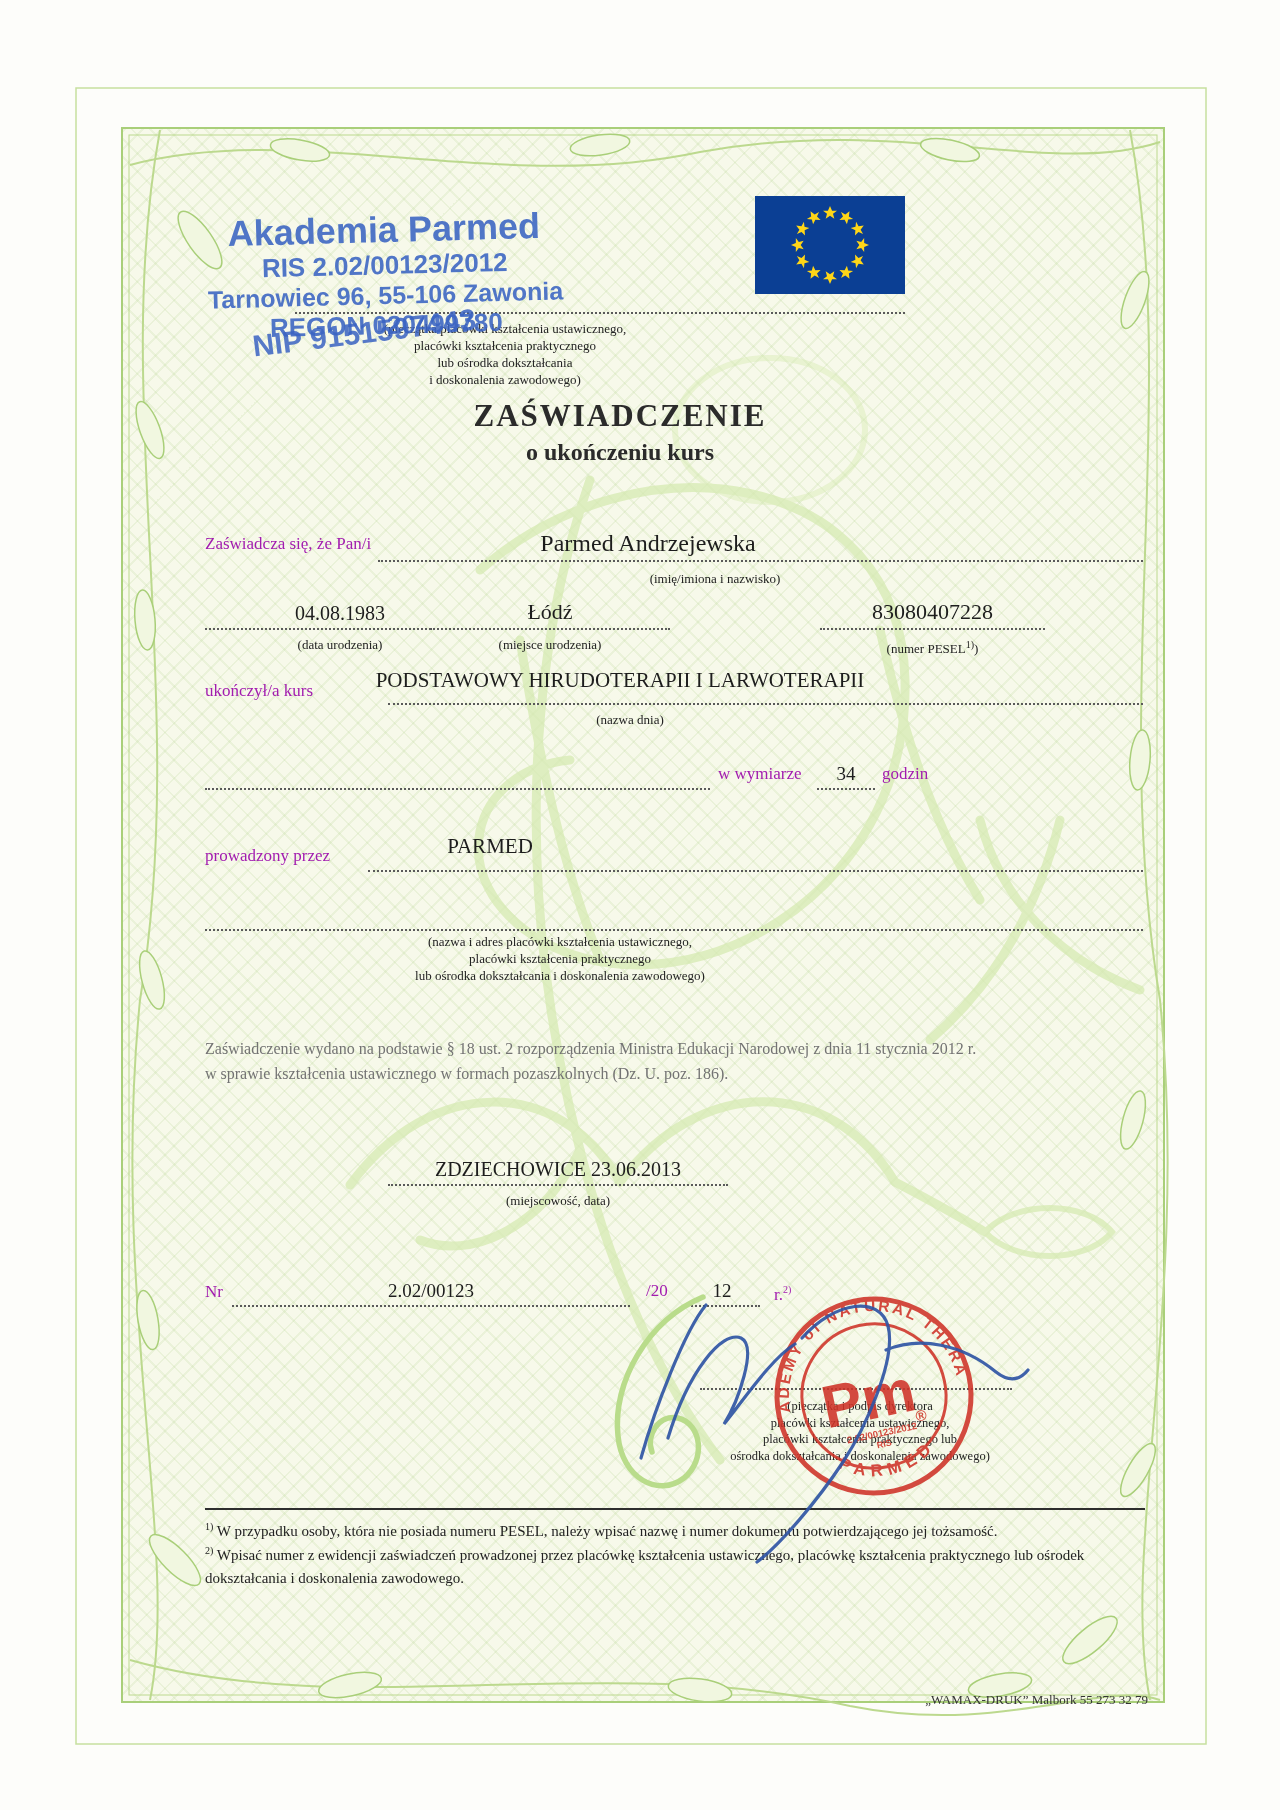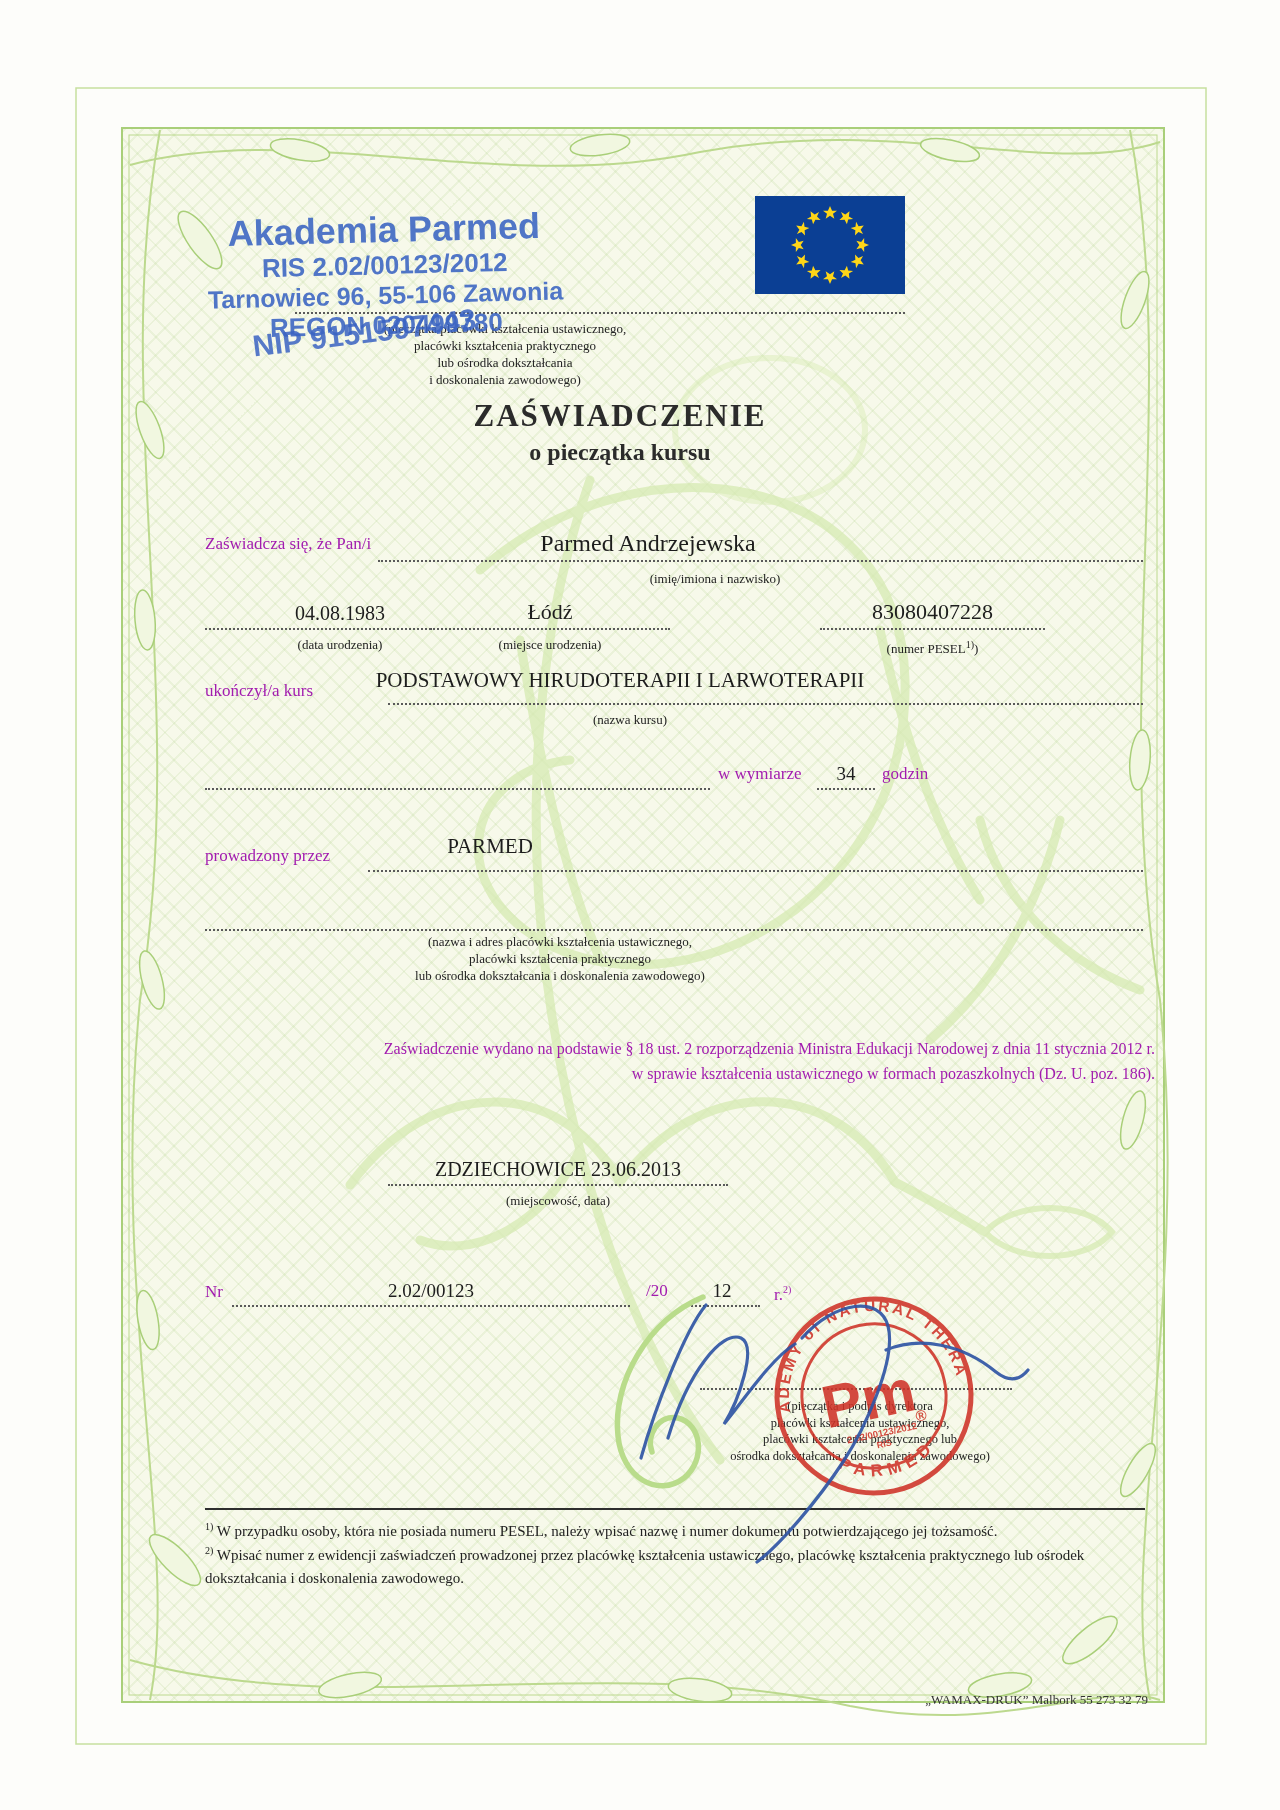--- a/index.html
+++ b/index.html
@@ -33,21 +33,21 @@
   .stamp-blue { color:#3a63c2; font-family:"Liberation Sans", sans-serif; font-weight:bold;
                 text-align:center; opacity:.88; transform:rotate(-1.5deg); z-index:4; }
   .stamp-blue .l1 { font-size:36px; line-height:40px; }
   .stamp-blue .l2 { font-size:26px; line-height:30px; }
   .stamp-blue .l3 { font-size:25px; line-height:30px; }
   .stamp-blue .l4 { font-size:26px; line-height:30px; }
   .stamp-nip  { color:#3a63c2; font-family:"Liberation Sans", sans-serif; font-weight:bold;
                 font-size:30px; opacity:.85; transform:rotate(-7deg); z-index:4; }
 
   .line-value { position:absolute; bottom:3px; width:100%; text-align:center; }
-  .legal { font-size:16px; line-height:25px; color:#a21caf;text-align:right; }
+  .legal { font-size:16px; line-height:25px; color:#737373; }
   .footnote { font-size:15px; line-height:23px; color:#222; }
   sup { font-size:10px; }
   .printer { font-size:13px; color:#333; text-align:right; }
   .seal-wrap { position:absolute; left:768px; top:1290px; width:212px; height:212px; z-index:5; }
 </style>
 </head>
 <body>
 
 <div class="page">
 
@@ -134,21 +134,21 @@
           <use href="#star" transform="rotate(240 75 49) translate(75 17)"></use>
           <use href="#star" transform="rotate(270 75 49) translate(75 17)"></use>
           <use href="#star" transform="rotate(300 75 49) translate(75 17)"></use>
           <use href="#star" transform="rotate(330 75 49) translate(75 17)"></use>
         </g>
       </svg>
     </div>
 
     <div class="abs" style="left:340px; top:398px; width:560px;">
       <div class="title-main">ZAŚWIADCZENIE</div>
-      <div class="title-sub">o pieczątka kursu</div>
+      <div class="title-sub">o ukończeniu kurs</div>
     </div>
 
     <div class="abs label" style="left:205px; top:534px;">Zaświadcza się, że Pan/i</div>
     <div class="abs dotted" style="left:378px; top:520px; width:765px; height:42px;">
       <div class="line-value value" style="width:420px; left:60px; font-size:24px;">Parmed Andrzejewska</div>
     </div>
     <div class="abs caption" style="left:560px; top:570px; width:310px;">(imię/imiona i nazwisko)</div>
 
     <div class="abs dotted" style="left:205px; top:592px; width:270px; height:38px;">
       <div class="line-value value" style="font-size:20px;">04.08.1983</div>
@@ -163,21 +163,21 @@
     <div class="abs dotted" style="left:820px; top:592px; width:225px; height:38px;">
       <div class="line-value value" style="font-size:22px;">83080407228</div>
     </div>
     <div class="abs caption" style="left:820px; top:636px; width:225px;">
       <span>(numer PESEL</span><sup>1)</sup><span>)</span>
     </div>
 
     <div class="abs label" style="left:205px; top:681px;">ukończył/a  kurs</div>
     <div class="abs dotted" style="left:388px; top:664px; width:755px; height:41px;"></div>
     <div class="abs value" style="left:340px; top:668px; width:560px; text-align:center; font-size:21px;">PODSTAWOWY HIRUDOTERAPII I LARWOTERAPII</div>
-    <div class="abs caption" style="left:490px; top:711px; width:280px;">(nazwa kursu)</div>
+    <div class="abs caption" style="left:490px; top:711px; width:280px;">(nazwa dnia)</div>
 
     <div class="abs dotted" style="left:205px; top:756px; width:505px; height:34px;"></div>
     <div class="abs label" style="left:718px; top:764px;">w wymiarze</div>
     <div class="abs dotted" style="left:817px; top:752px; width:58px; height:38px;">
       <div class="line-value value" style="font-size:19px;">34</div>
     </div>
     <div class="abs label" style="left:882px; top:764px;">godzin</div>
 
     <div class="abs label" style="left:205px; top:846px;">prowadzony przez</div>
     <div class="abs dotted" style="left:368px; top:830px; width:775px; height:42px;"></div>

